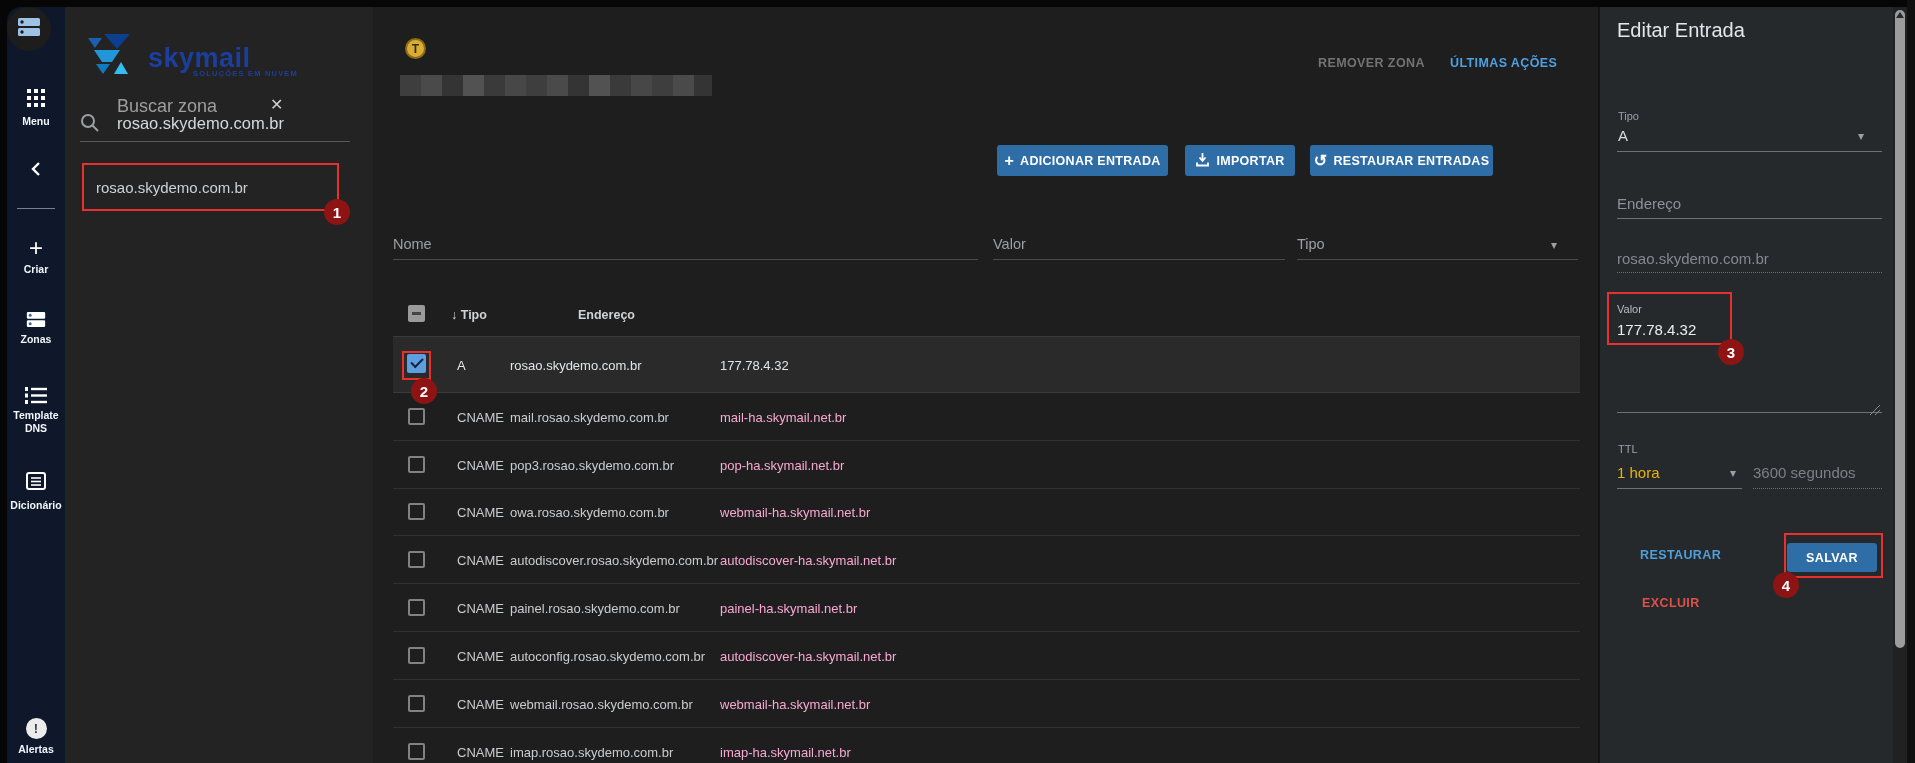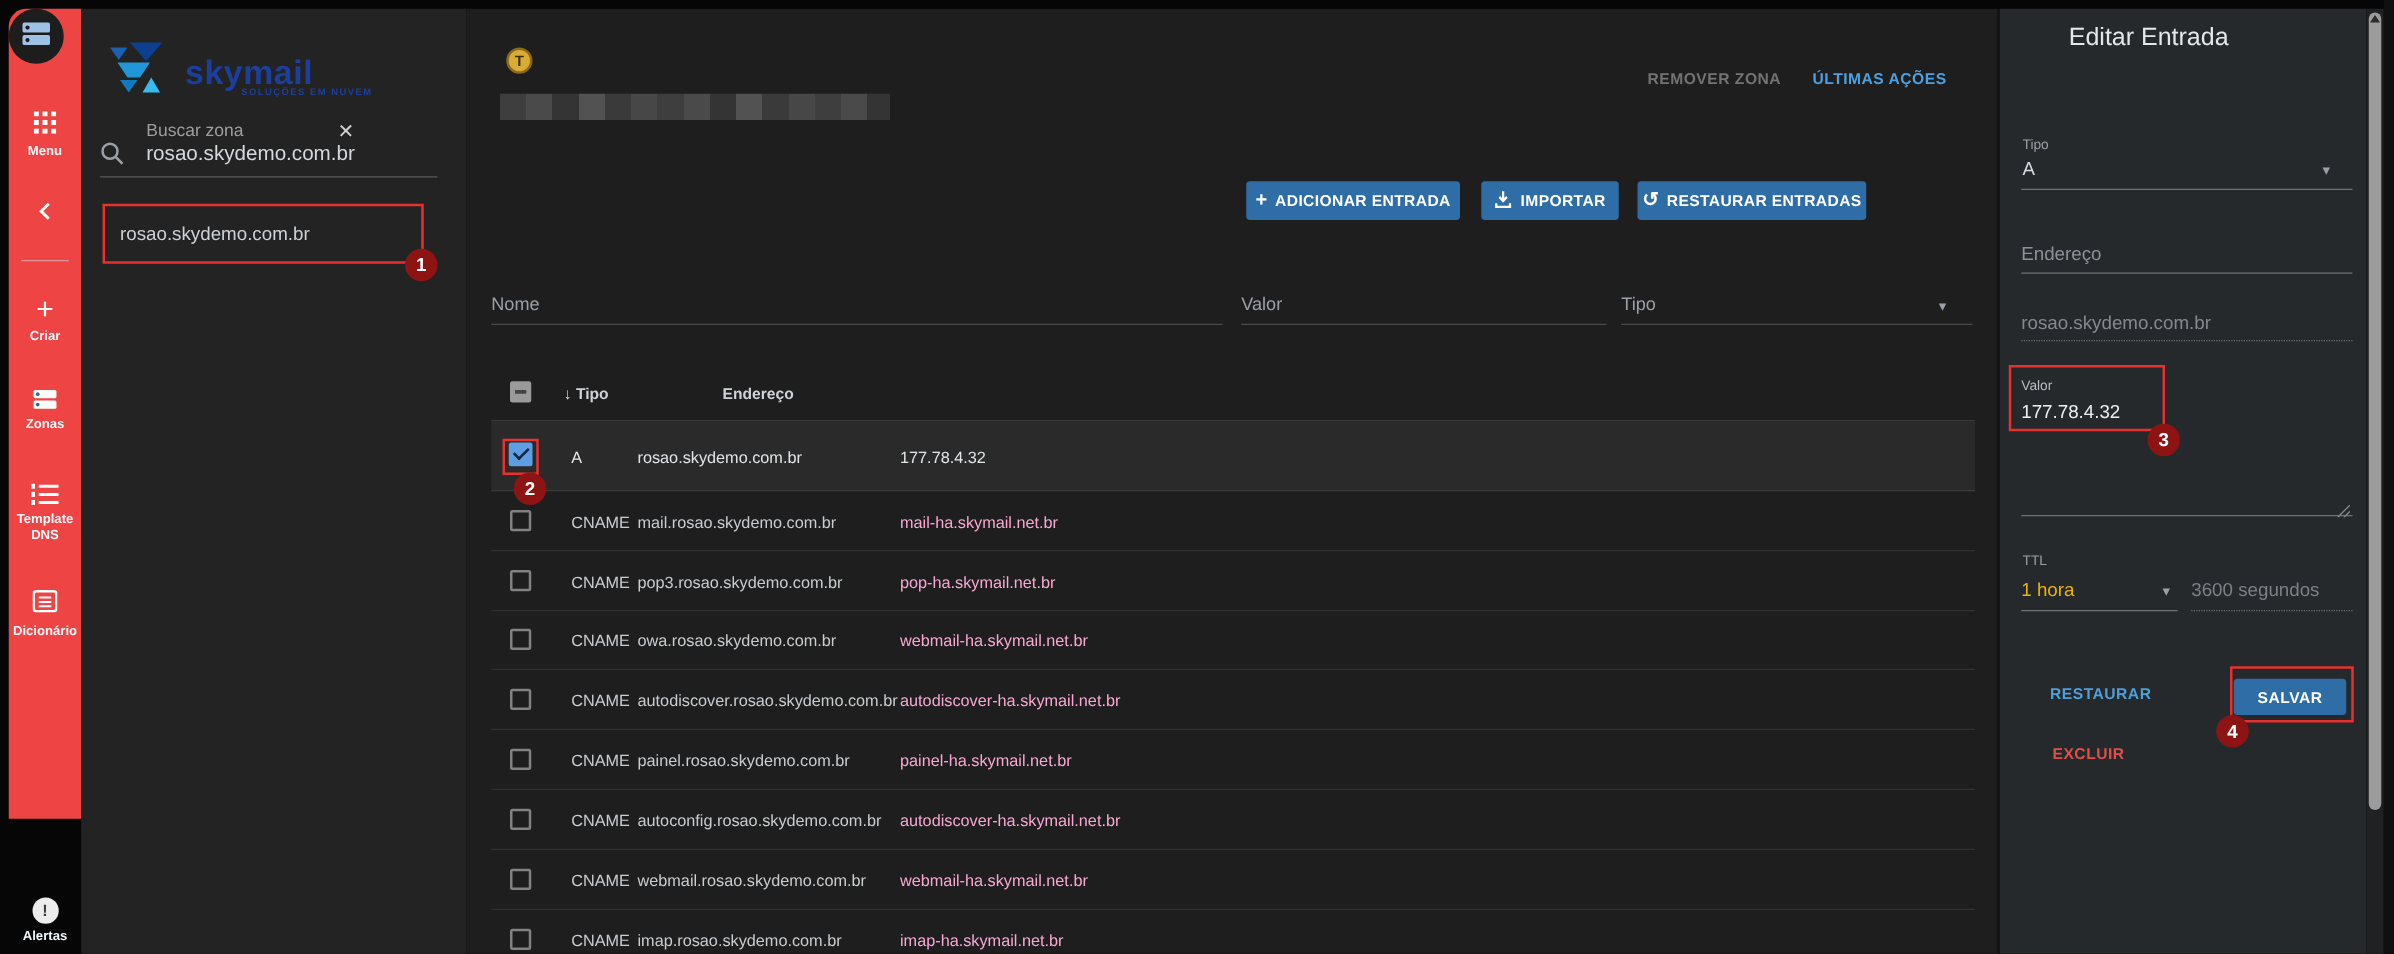--- a/index.html
+++ b/index.html
@@ -1,36 +1,36 @@
 <!DOCTYPE html>
 <html><head>
 <meta charset="utf-8">
 <style>
   * { margin:0; padding:0; box-sizing:border-box; }
   html,body { width:1915px; height:763px; overflow:hidden; background:#060606;
     font-family:"Liberation Sans", sans-serif; }
   .abs { position:absolute; }
 
   
-  #sidebar { left:7px; top:7px; width:58px; height:648px; background:#ef4444;
+  #sidebar { left:7px; top:7px; width:58px; height:756px; background:#0f172a;
     border-top-left-radius:14px; }
   .sb-label { position:absolute; width:100%; text-align:center; color:#f2f6fa;
     font-size:10.5px; font-weight:bold; line-height:13px; }
   .sb-ic { position:absolute; width:100%; display:flex; justify-content:center; }
   #sb-circle { left:6px; top:6px; width:44px; height:44px; border-radius:50%;
     background:#1d1d1d; display:flex; align-items:center; justify-content:center; }
   .sb-divider { position:absolute; left:10px; width:38px; border-top:1px solid #cfd8e2; opacity:.55; }
   .sb-plus { color:#fff; font-size:24px; font-weight:400; line-height:22px; }
   .sb-chevron { color:#fff; }
 
   
   #zonepanel { left:65px; top:7px; width:308px; height:756px; background:#232323; }
   #logo-text { left:83px; top:36px; color:#1c3f9e; font-size:27px; font-weight:bold; letter-spacing:0.5px; }
   #logo-sub { left:128px; top:62px; color:#1c3f9e; font-size:7.5px; font-weight:bold; letter-spacing:1.2px; }
-  #search-label { left:52px; top:89px; color:#9e9e9e; font-size:14px; }
+  #search-label { left:52px; top:89px; color:#9e9e9e; font-size:18px; }
   #search-value { left:52px; top:107px; color:#d5d9dd; font-size:16.5px; }
   #search-underline { left:15px; top:134px; width:270px; border-top:1px solid #5a5a5a; }
   #search-clear { left:205px; top:88px; color:#cfcfcf; font-size:16px; cursor:pointer; }
   #zone-result { left:17px; top:156px; width:257px; height:48px; display:flex; align-items:center; }
   #zone-result span { margin-left:14px; color:#ccd2d6; font-size:15px; }
 
   
   #main { left:373px; top:7px; width:1225px; height:756px; background:#1e1e1e; }
   #t-coin { left:32px; top:31px; width:21px; height:21px; border-radius:50%;
     background:#d9ad35; border:2px solid #8a6a15; color:#3a2e08; font-weight:bold;
@@ -66,21 +66,21 @@
   .cb { position:absolute; left:15px; top:15px; width:17px; height:17px;
     border:2px solid #828282; border-radius:2px; cursor:pointer; }
   .cb.checked { left:14px; top:17px; width:19px; height:19px; border:none; background:#5d9fe0; }
   .cb.checked::after { content:""; position:absolute; left:3.5px; top:4px; width:10px; height:5px;
     border-left:2.5px solid #14253f; border-bottom:2.5px solid #14253f; transform:rotate(-45deg); }
   .cb.indet { border:none; background:#9a9a9a; }
   .cb.indet::after { content:""; position:absolute; left:4px; top:7px; width:9px; height:3px; background:#454545; }
 
   
   #editpanel { left:1600px; top:7px; width:293px; height:756px; background:#26292c; }
-  #edit-title { left:17px; top:12px; color:#e3e7ea; font-size:20px;margin-left:38px; }
+  #edit-title { left:17px; top:12px; color:#e3e7ea; font-size:20px; }
   .fld-label { position:absolute; color:#9aa0a6; font-size:11px; }
   .fld-value { position:absolute; color:#d7dce0; font-size:15px; }
   .u-solid { position:absolute; border-top:1px solid #707070; }
   .u-dotted { position:absolute; border-top:1px dotted #6d6d6d; }
   .caret { position:absolute; color:#9aa0a6; font-size:12px; }
   #btn-save { left:187px; top:536px; width:90px; height:29px; background:#2e6da6; color:#fff;
     border:none; border-radius:3px; font-size:12.5px; font-weight:bold; letter-spacing:.4px; cursor:pointer; }
   #btn-cancel { left:40px; top:541px; color:#4f9fd8; }
   #btn-delete { left:42px; top:589px; color:#e05049; }
 

